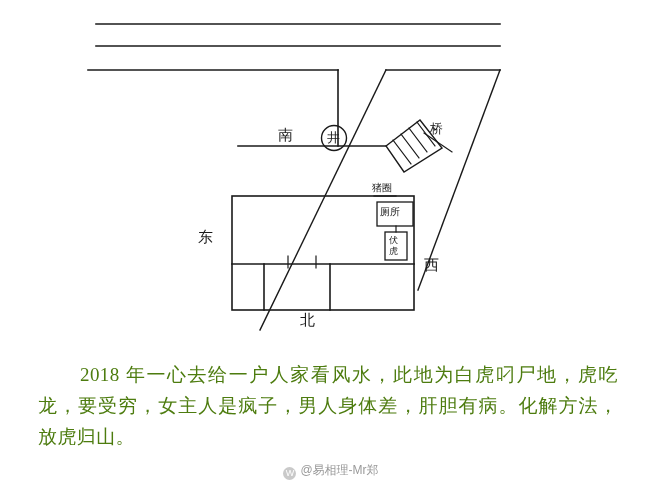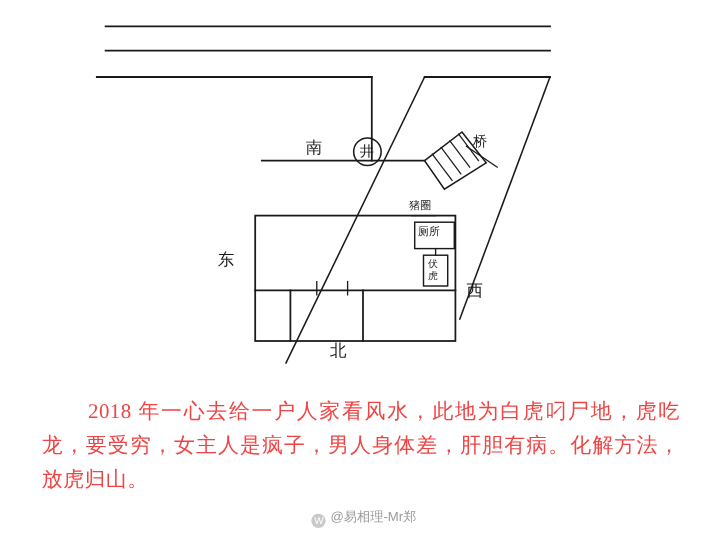--- a/index.html
+++ b/index.html
@@ -40,21 +40,21 @@
   .lbl-xsmall { font-size: 9px; }
 
   #caption {
     position: absolute;
     left: 38px;
     top: 360px;
     width: 580px;
     font-size: 19px;
     line-height: 1.62;
     letter-spacing: 0.4px;
-    color: #ef4444;
+    color: #4d7c0f;
     text-align: justify;
     text-indent: 42px;
     font-family: "Liberation Serif", serif;
   }
   #watermark {
     position: absolute;
     left: 0;
     right: 0;
     bottom: 20px;
     text-align: center;

